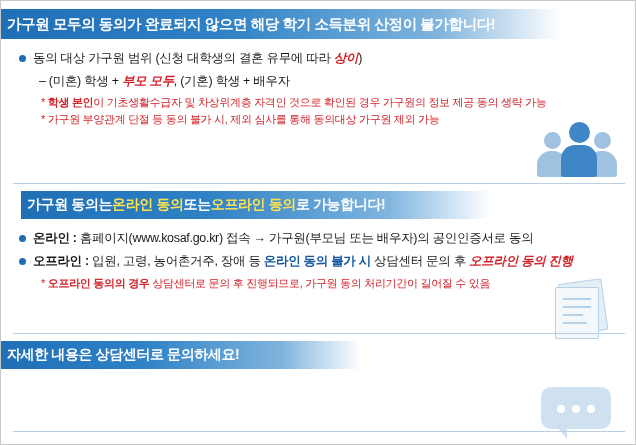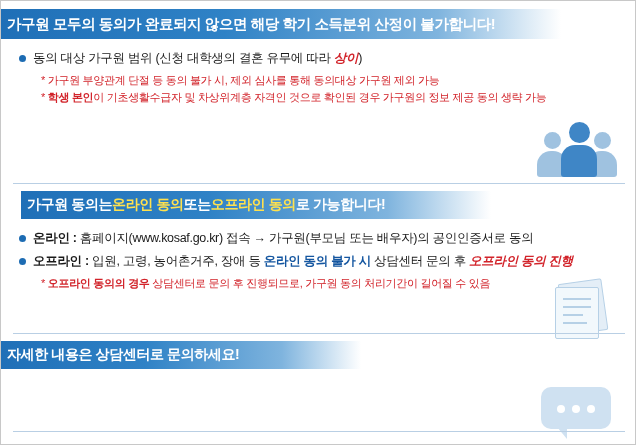--- a/index.html
+++ b/index.html
@@ -222,25 +222,28 @@
     <span>가구원 모두의 동의가 완료되지 않으면 해당 학기 소득분위 산정이 불가합니다!</span>
   </div>
 
   <div class="section sec-1">
     <div class="bullet-row">
       <span class="dot"></span>
       <span class="bullet-text">
         <span class="plain">동의 대상 가구원 범위 (신청 대학생의 결혼 유무에 따라 </span><span class="red">상이</span><span class="plain">)</span>
       </span>
     </div>
+    <div class="sub-row">
+      <span>– (미혼) 학생 + </span><span class="red">부모 모두</span><span>, (기혼) 학생 + 배우자</span>
+    </div>
+    <div class="note-row">
+      <span>* </span><span class="nb">학생 본인</span><span>이 기초생활수급자 및 차상위계층 자격인 것으로 확인된 경우 가구원의 정보 제공 동의 생략 가능</span>
+    </div>
     <div class="note-row">
       <span>* 가구원 부양관계 단절 등 동의 불가 시, 제외 심사를 통해 동의대상 가구원 제외 가능</span>
-    </div>
-    <div class="note-row">
-      <span>* </span><span class="nb">학생 본인</span><span>이 기초생활수급자 및 차상위계층 자격인 것으로 확인된 경우 가구원의 정보 제공 동의 생략 가능</span>
     </div>
   </div>
 
   <div class="people">
     <div class="person p-left">
       <div class="head"></div>
       <div class="body"></div>
     </div>
     <div class="person p-right">
       <div class="head"></div>

